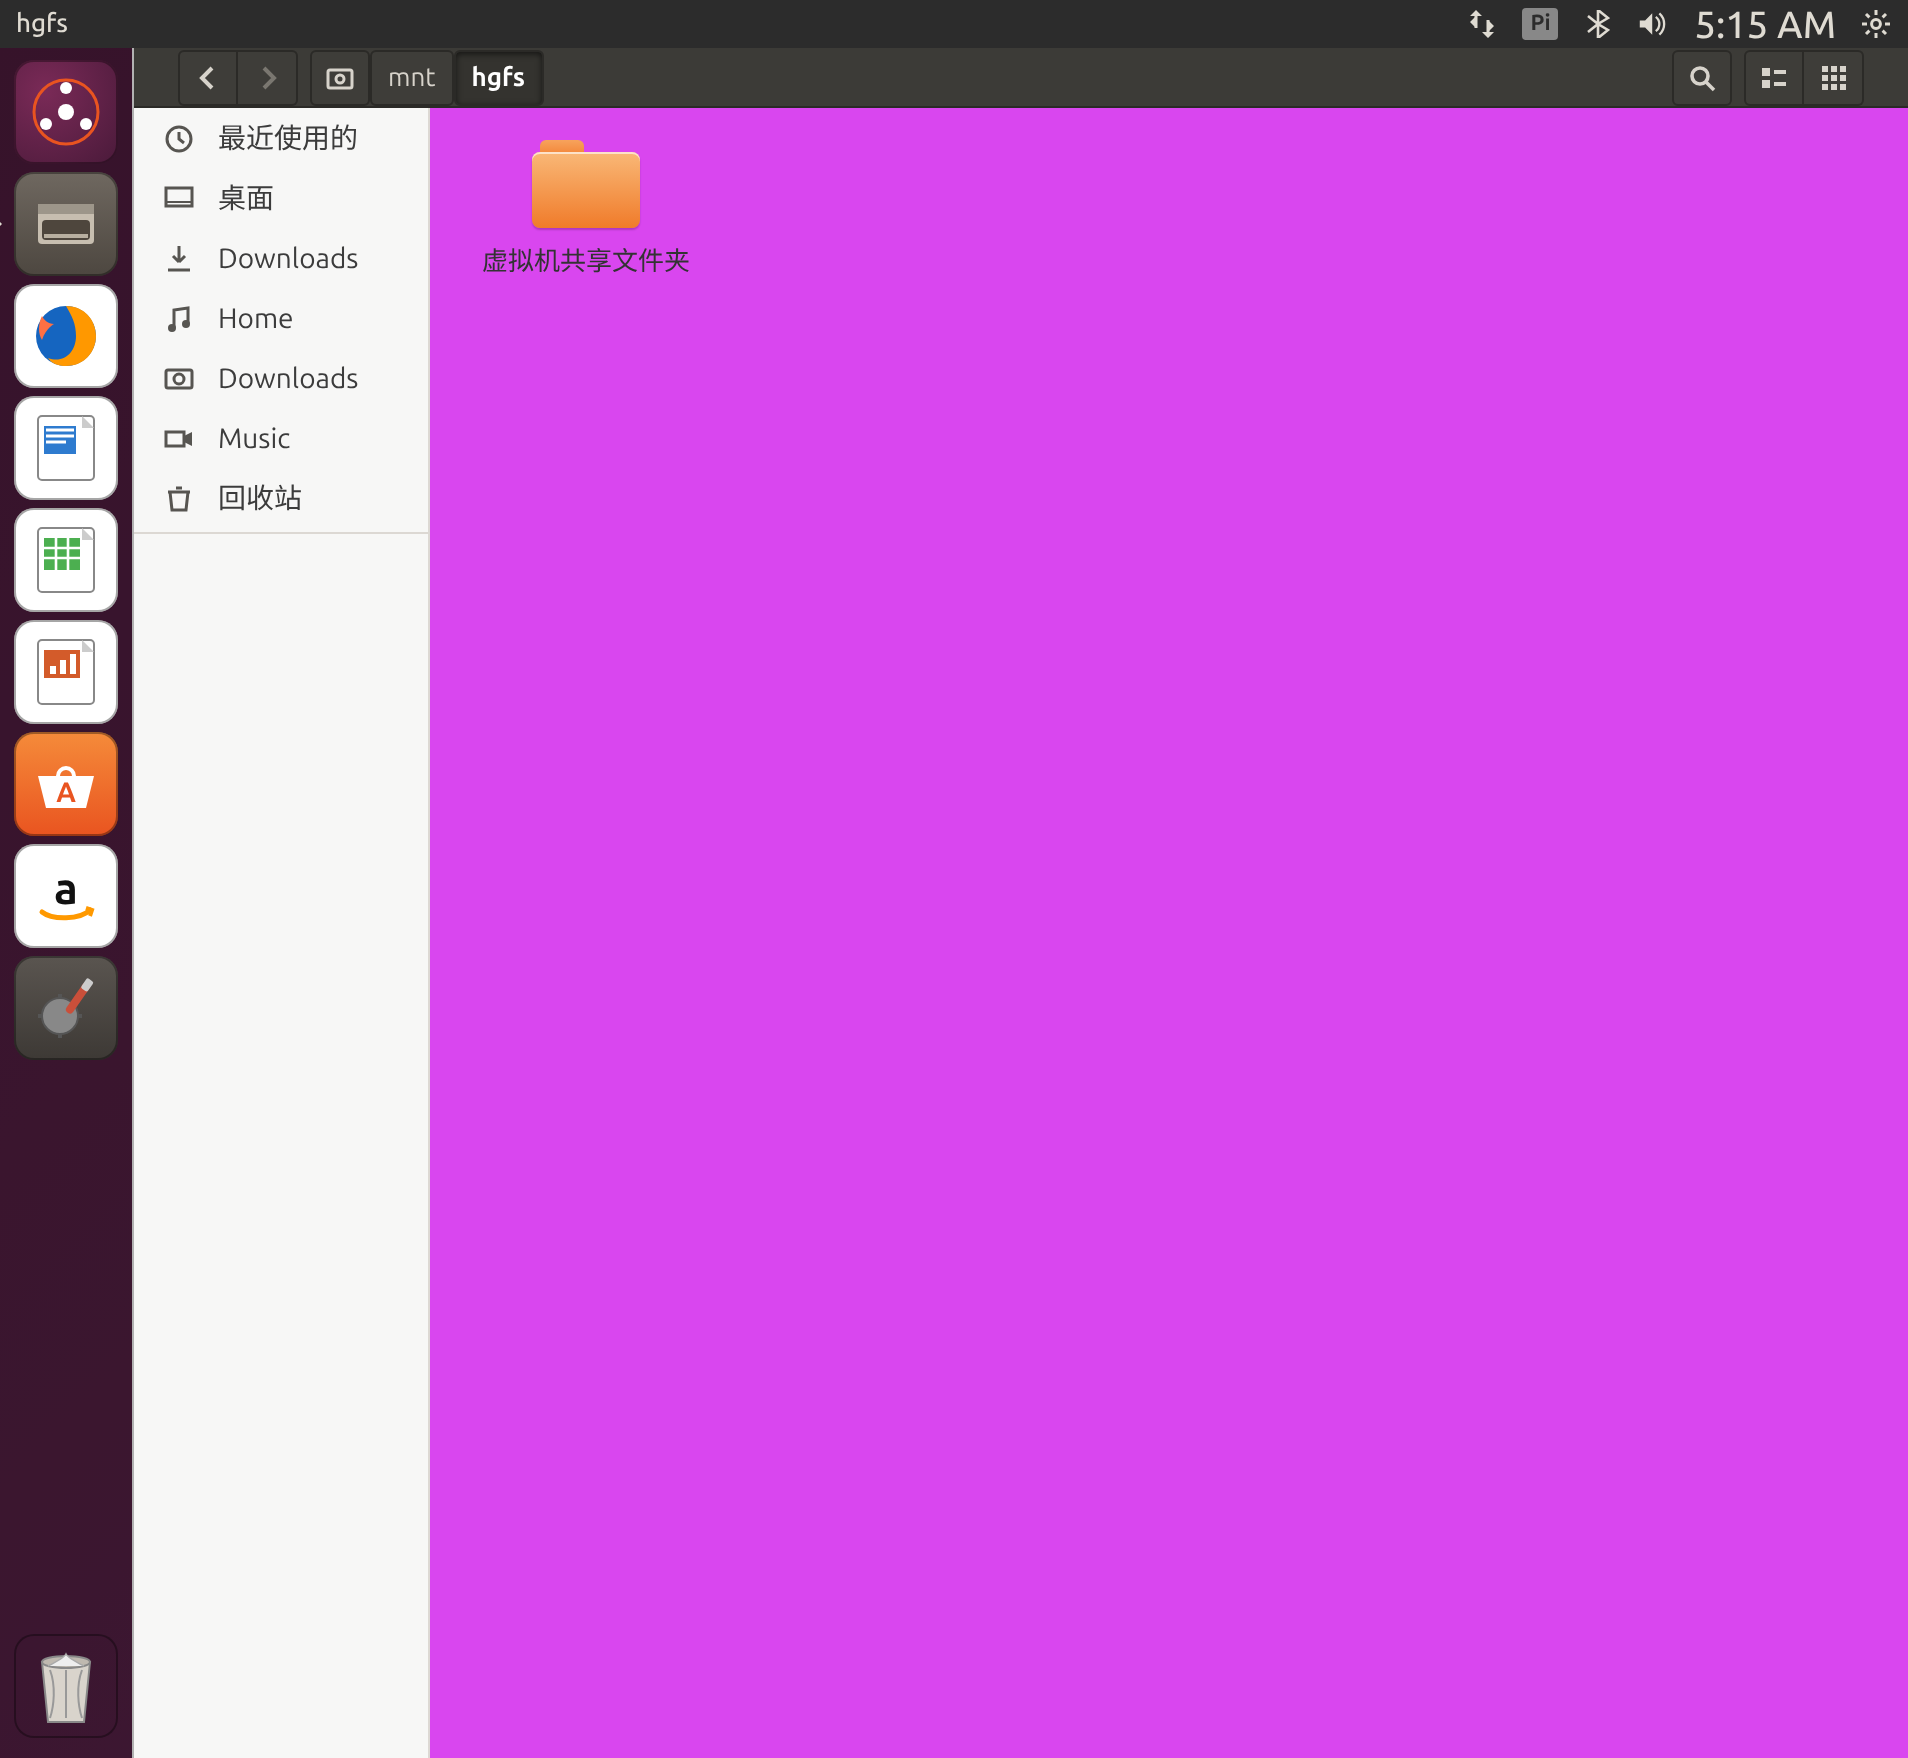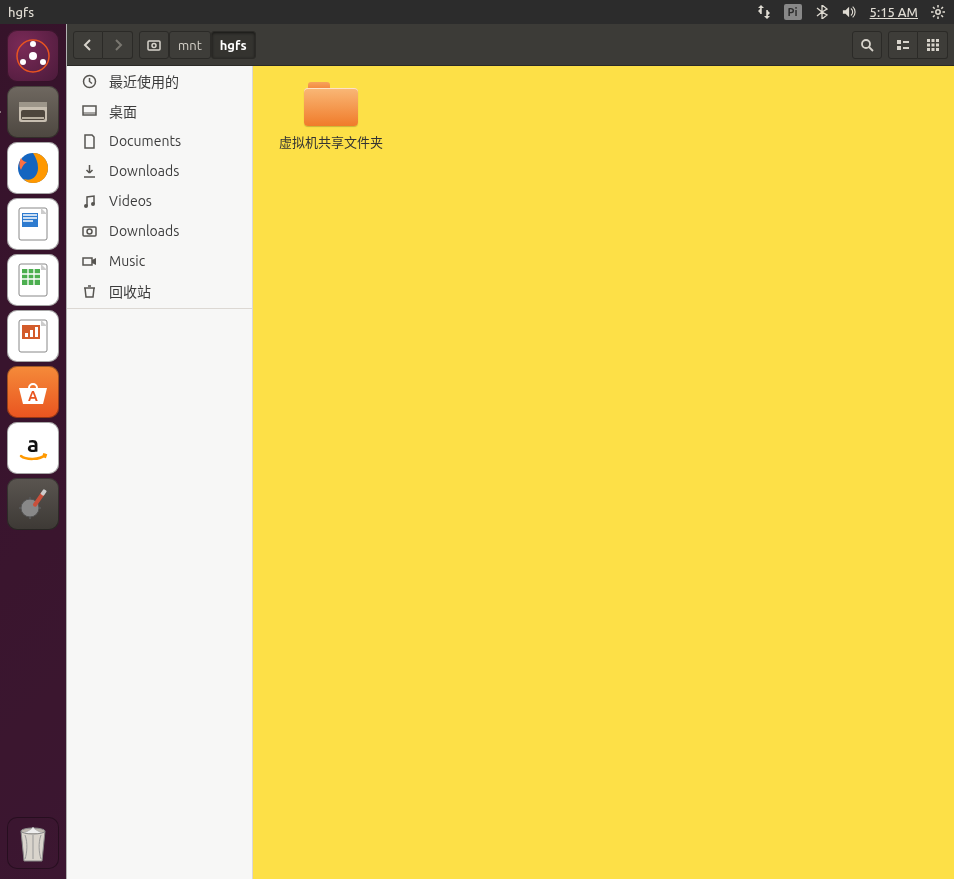--- a/index.html
+++ b/index.html
@@ -18,21 +18,21 @@
   font-weight: 500;
 }
 .menubar .title { flex: 0 0 auto; }
 .menubar .spacer { flex: 1; }
 .menubar .tray { display: flex; align-items: center; gap: 12px; }
 .menubar .tray .ico { display: inline-flex; width: 16px; height: 16px; align-items: center; justify-content: center; }
 .menubar .pi-badge {
   width: 18px; height: 16px; border-radius: 2px; background: #888; color:#2c2c2c;
   display:flex;align-items:center;justify-content:center; font-size:11px; font-weight:bold;
 }
-.menubar .time { font-size: 13px; text-decoration: underline; }
+.menubar .time { font-size: 19px; }
 
 
 .desktop { flex: 1; display: flex; background: linear-gradient(135deg, #4a1a3a 0%, #5e2750 100%); }
 
 
 .launcher {
   width: 66px;
   background: rgba(30,10,25,0.45);
   display: flex;
   flex-direction: column;
@@ -66,26 +66,26 @@
 
 
 .window {
   flex: 1;
   display: flex;
   flex-direction: column;
   background: #ffffff;
   border-left: 1px solid rgba(0,0,0,0.3);
 }
 .toolbar {
-  height: 42px;
+  height: 30px;
   background: linear-gradient(#3c3b37, #3c3b37);
   border-bottom: 1px solid #2b2a27;
   display: flex;
   align-items: center;
-  padding: 0 6px;
+  padding: 0 22px;
   gap: 0;
 }
 .tb-btn, .tb-chip {
   height: 28px;
   background: #3e3d39;
   border: 1px solid #2b2a27;
   border-radius: 3px;
   color: #d7d3cb;
   display: inline-flex;
   align-items: center;
@@ -98,38 +98,38 @@
 .tb-join { display:flex; }
 .tb-join .tb-btn:first-child { border-top-right-radius:0;border-bottom-right-radius:0; }
 .tb-join .tb-btn:last-child  { border-top-left-radius:0;border-bottom-left-radius:0; border-left:none;}
 .tb-chip { background:#3e3d39; cursor:pointer; }
 .tb-chip.active { background:#34332f; font-weight:bold; color:#fff; box-shadow: inset 0 1px 3px rgba(0,0,0,0.6); }
 .toolbar .spacer { flex:1; }
 
 
 .file-body { flex:1; display:flex; min-height:0; }
 .sidebar {
-  width: 186px;
+  width: 148px;
   border-right: 1px solid #dcd8d3;
   background: #f7f7f6;
   overflow:auto;
   font-size: 14px;
   color: #3c3c3c;
 }
 .side-item {
   display:flex;align-items:center;gap:12px;
   padding: 5px 14px;
   height: 30px;
   cursor:pointer;
 }
 .side-item .icon { width:16px; height:16px; display:inline-flex;align-items:center;justify-content:center; color:#575551; }
 .side-divider { border-top:1px solid #dcd8d3; margin-top:2px; }
 
 .content {
-  flex:1; padding: 16px 18px; overflow:auto; background:#fde047;
+  flex:1; padding: 16px 18px; overflow:auto; background:#d946ef;
   display:flex; flex-wrap:wrap; align-content:flex-start; gap:22px;
 }
 .item {
   width: 120px; display:flex; flex-direction:column; align-items:center; gap:6px;
   font-size:13px; color:#333; text-align:center; cursor:pointer;
 }
 .folder-glyph {
   width:54px; height:44px; position:relative;
 }
 .folder-glyph .tab {
@@ -354,42 +354,34 @@
               <svg width="15" height="15" viewBox="0 0 15 15">
                 <rect x="1" y="2" width="13" height="9" fill="none" stroke="currentColor" stroke-width="1.5"></rect>
                 <line x1="1" y1="9" x2="14" y2="9" stroke="currentColor"></line>
               </svg>
             </span>
           <span>桌面</span>
         </div>
         <div class="side-item">
           <span class="icon">
               <svg width="15" height="15" viewBox="0 0 15 15">
-                <path d="M3 1h7l2 2v11H3z" fill="none" stroke="currentColor" stroke-width="1.5"></path>
-              </svg>
-            </span>
-          <span>Documents</span>
-        </div>
-        <div class="side-item">
-          <span class="icon">
-              <svg width="15" height="15" viewBox="0 0 15 15">
                 <path d="M7.5 1v8m0 0l-3-3m3 3l3-3M2 13h11" fill="none" stroke="currentColor" stroke-width="1.5"></path>
               </svg>
             </span>
           <span>Downloads</span>
         </div>
         <div class="side-item">
           <span class="icon">
               <svg width="15" height="15" viewBox="0 0 15 15">
                 <path d="M5 12V3l7-1v8" fill="none" stroke="currentColor" stroke-width="1.5"></path>
                 <circle cx="4" cy="12" r="2" fill="currentColor"></circle>
                 <circle cx="11" cy="10" r="2" fill="currentColor"></circle>
               </svg>
             </span>
-          <span>Videos</span>
+          <span>Home</span>
         </div>
         <div class="side-item">
           <span class="icon">
               <svg width="15" height="15" viewBox="0 0 15 15">
                 <rect x="1" y="3" width="13" height="9" rx="1" fill="none" stroke="currentColor" stroke-width="1.5"></rect>
                 <circle cx="7.5" cy="7.5" r="2.5" fill="none" stroke="currentColor" stroke-width="1.5"></circle>
               </svg>
             </span>
           <span>Downloads</span>
         </div>

